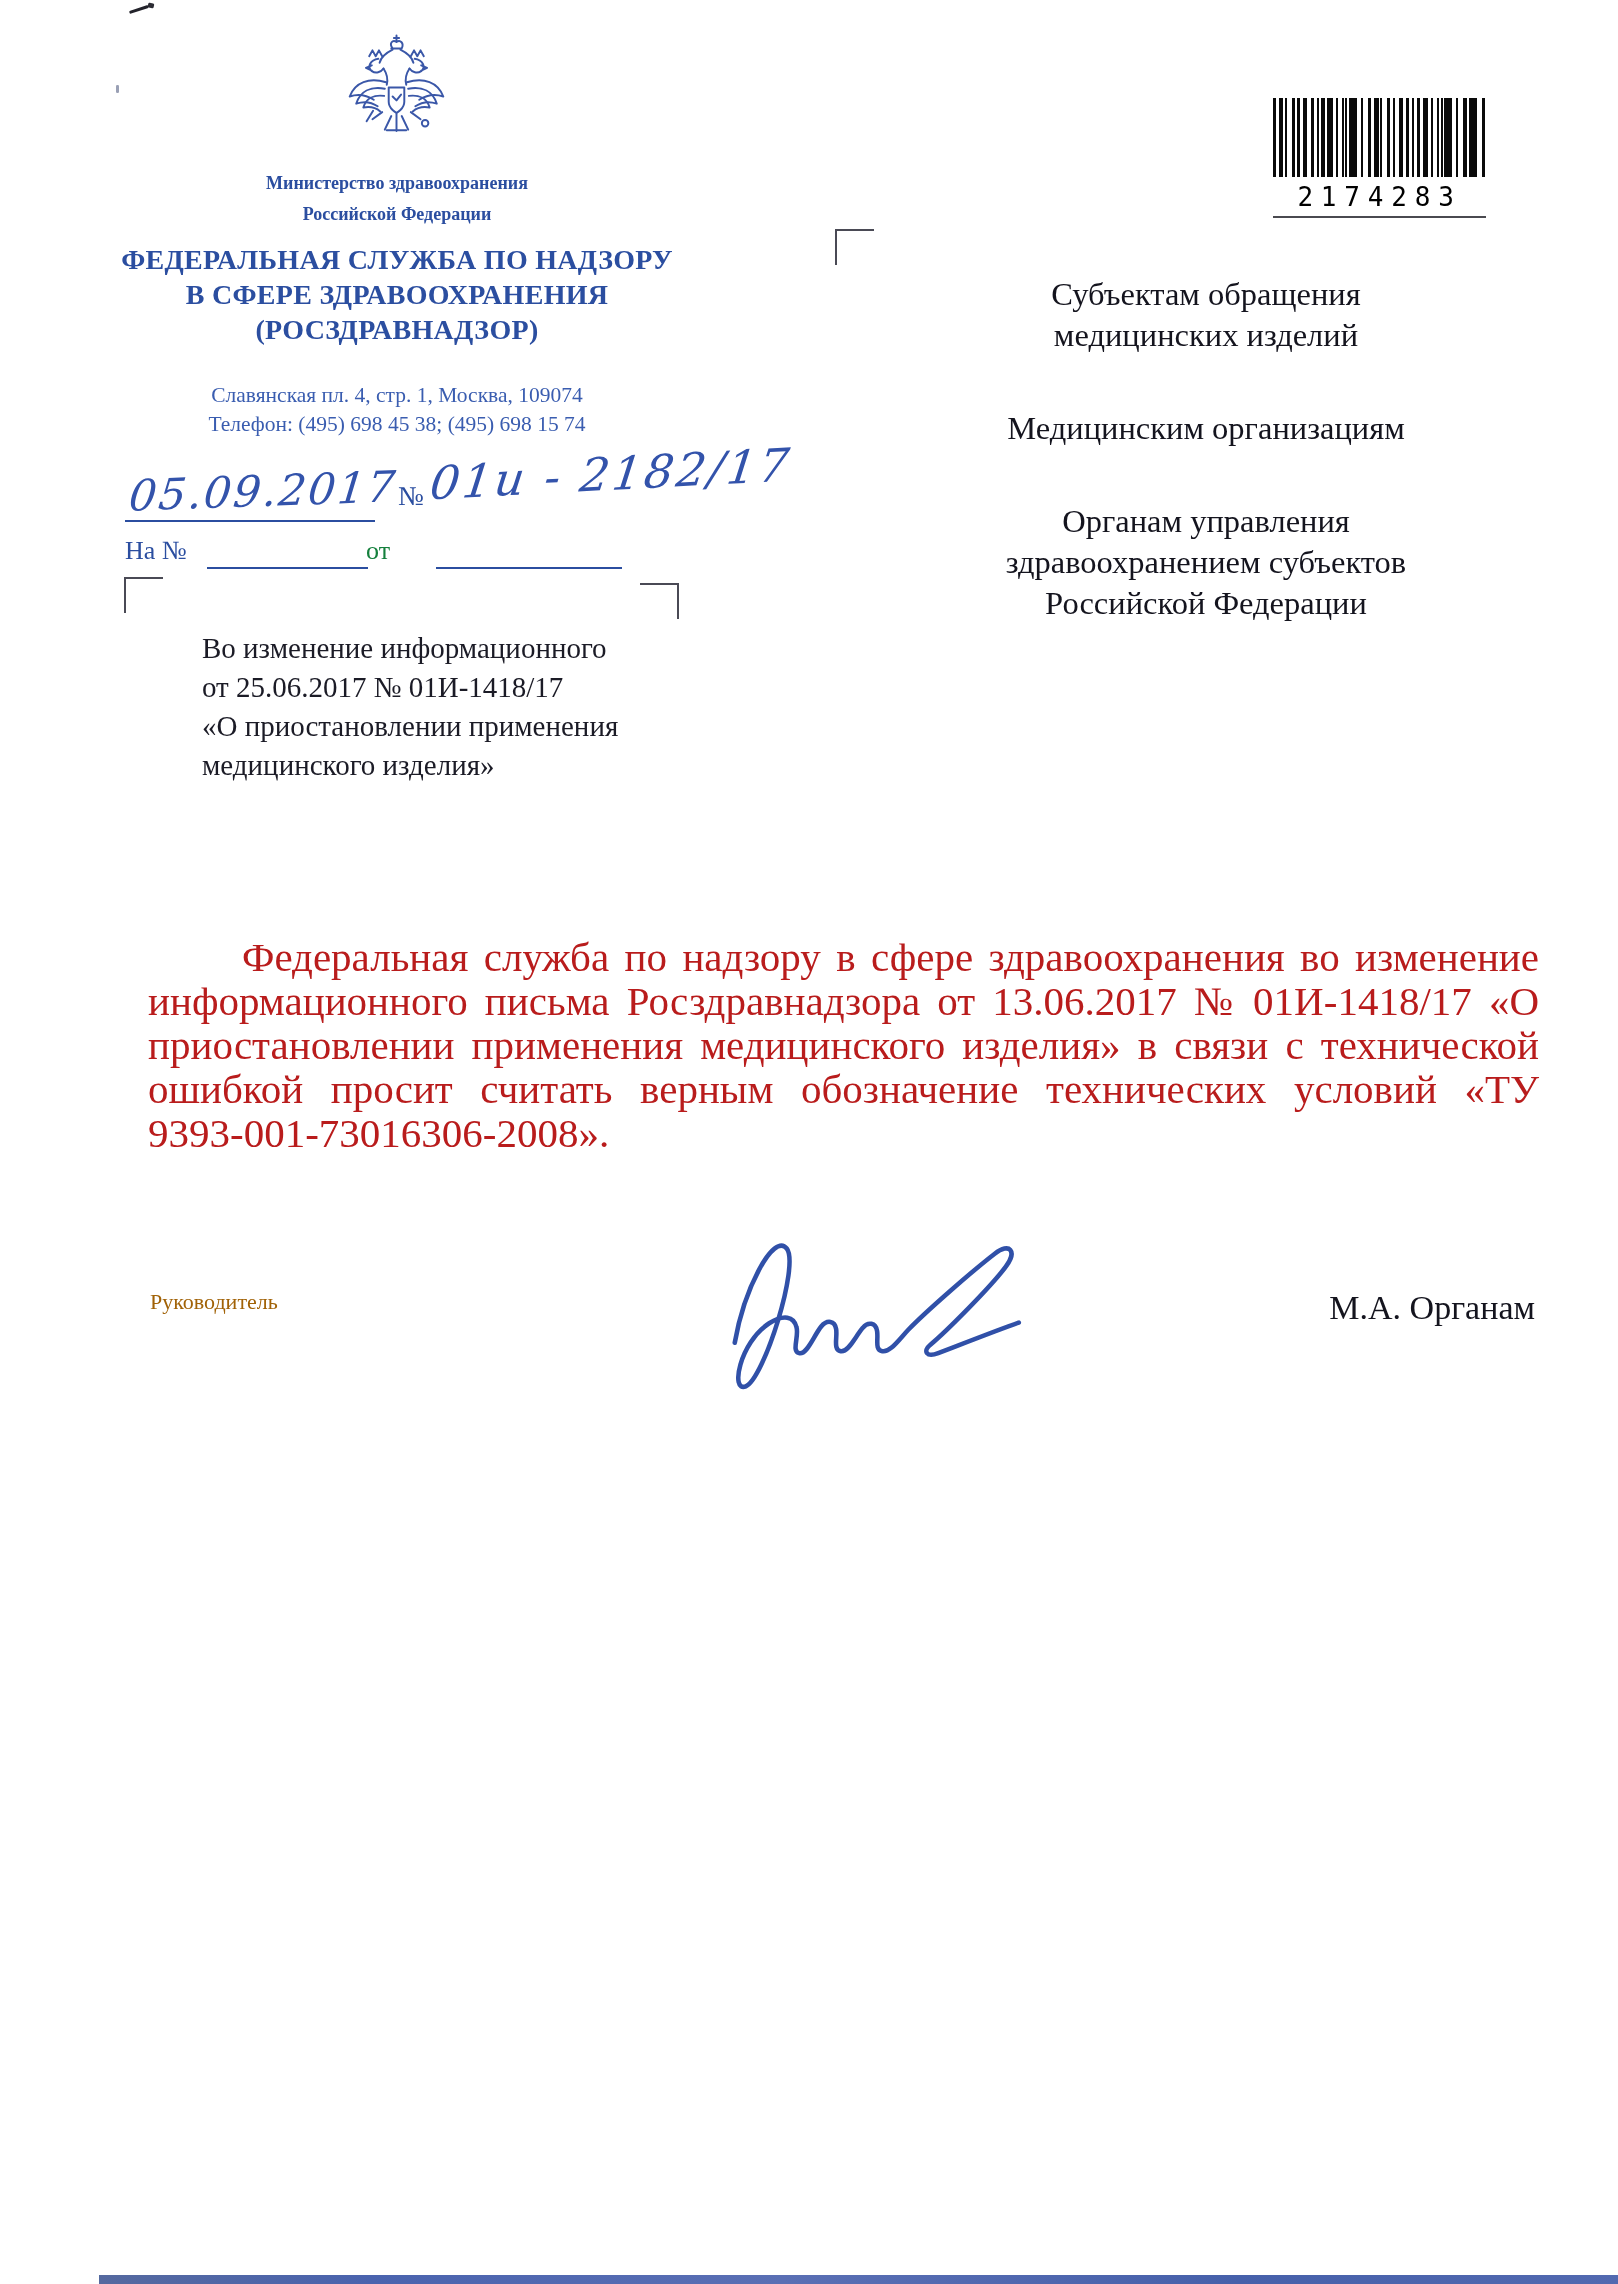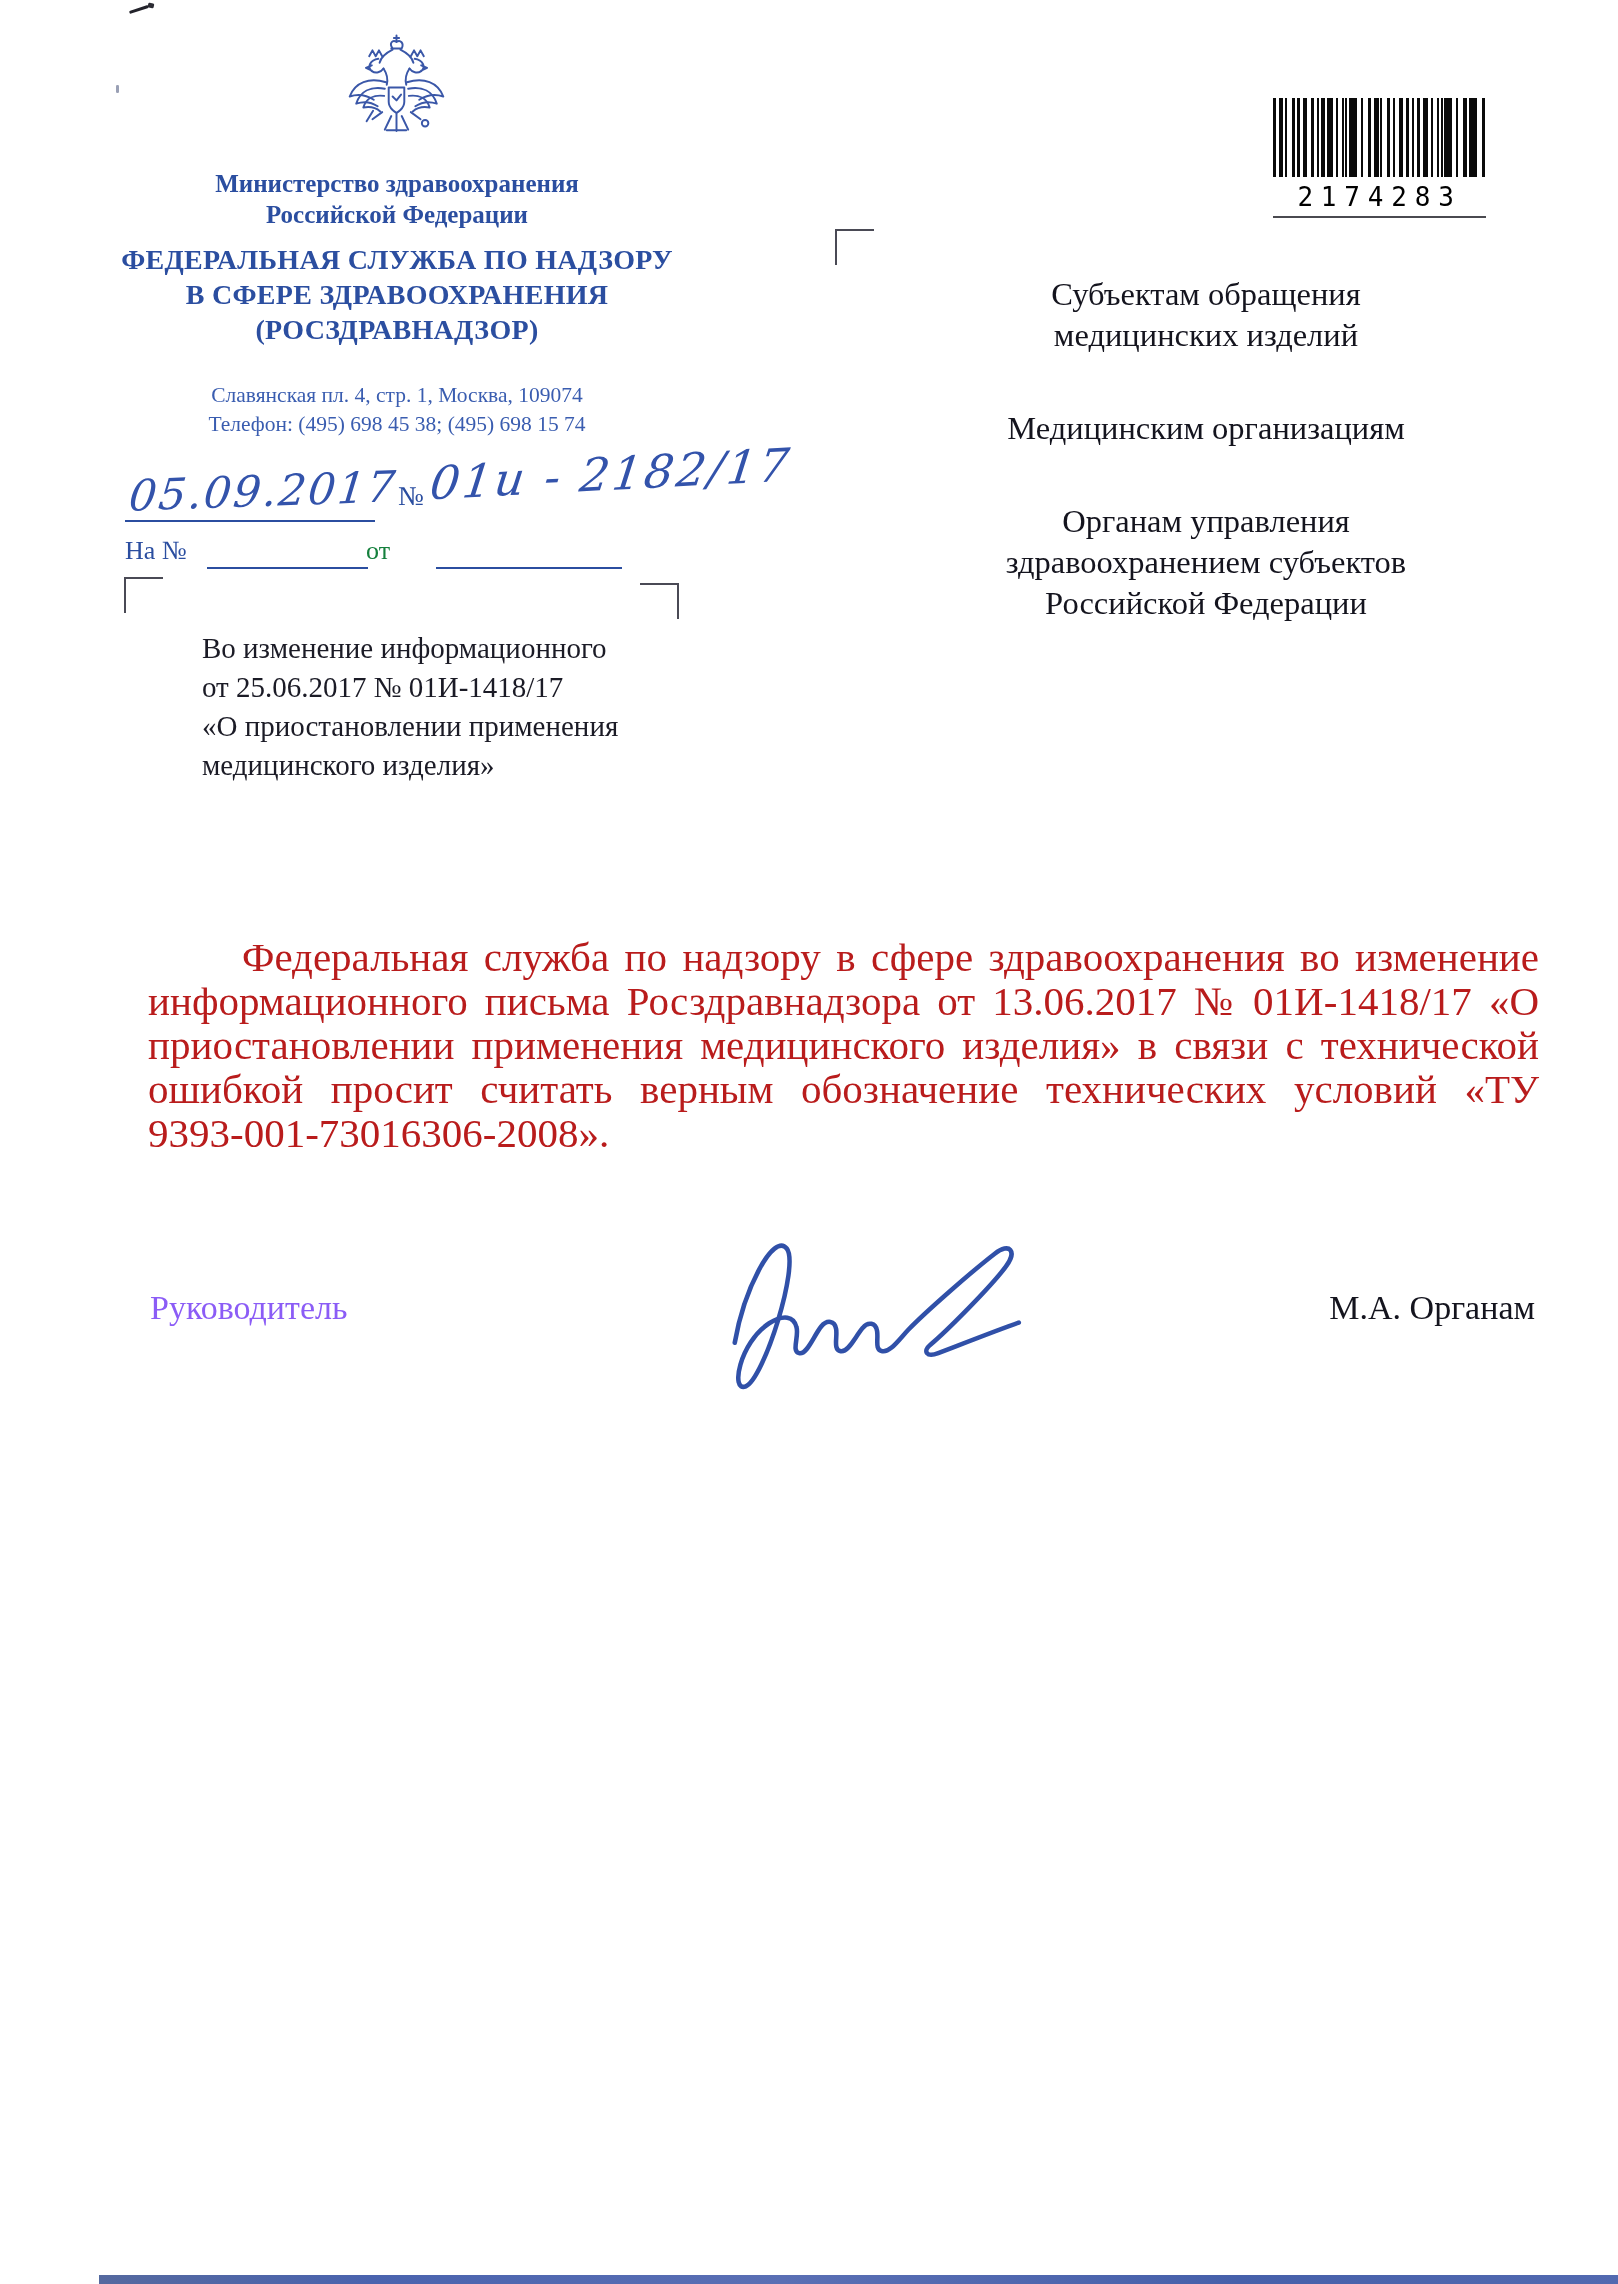--- a/index.html
+++ b/index.html
@@ -24,21 +24,21 @@
   .bottom-strip { position:absolute; left:99px; right:0; bottom:0; height:9px;
     background:linear-gradient(90deg,#55699f 0%, #4a63ae 18%, #5a6fb4 45%, #46superb 0), #4d66af;
     background:linear-gradient(90deg,#55699f 0%, #4a63ae 18%, #5a6fb4 45%, #4660aa 75%, #5269b0 100%);
   }
 
   
   .emblem { position:absolute; left:338px; top:32.5px; width:117px; height:129px; }
   .emblem svg { width:100%; height:100%; stroke:#3a57a8; fill:none; stroke-width:3; stroke-linecap:round; stroke-linejoin:round; }
 
   .lh-text { position:absolute; left:98px; top:168px; width:598px; text-align:center; color:#2b4ea0; }
-  .lh-ministry { font-size:25px; line-height:31px; font-weight:bold; }
+  .lh-ministry { font-size:18px; line-height:31px; font-weight:bold; }
   .lh-service { margin-top:11.7px; font-size:28px; line-height:35px; font-weight:bold; letter-spacing:0.3px; }
   .lh-contact { margin-top:34px; font-size:21.5px; line-height:29px; color:#3a5db0; }
 
   
   .hand { font-family:"DejaVu Serif", serif; font-style:italic; color:#3353ab; }
   .hw-date { position:absolute; left:130px; top:466px; font-size:43px; transform:skewX(-8deg) rotate(-2deg); letter-spacing:2px; white-space:nowrap; }
   .date-underline { position:absolute; left:125px; top:520px; width:250px; border-bottom:2.6px solid #2b4ea0; }
   .no-sign { position:absolute; left:398px; top:481px; font-size:27px; color:#2b4ea0; }
   .hw-number { position:absolute; left:432px; top:447px; font-size:46px; transform:skewX(-10deg) rotate(-3deg); letter-spacing:2.6px; white-space:nowrap; }
 
@@ -69,21 +69,21 @@
   
   .addressees { position:absolute; left:936px; top:274px; width:540px; text-align:center; font-size:32.5px; line-height:41px; color:#14141e; }
   .addr-group { margin-bottom:52px; }
 
   
   .body-par { position:absolute; left:148px; top:935px; width:1391px;
     font-size:41px; line-height:44px; text-align:justify; text-indent:94px;
     color:#b91c1c; word-spacing:3.9px; }
 
   
-  .sig-title { position:absolute; left:150px; top:1289px; font-size:34px; color:#8b5cf6; }
+  .sig-title { position:absolute; left:150px; top:1289px; font-size:22px; color:#a16207; }
   .sig-name  { position:absolute; right:83px; top:1289px; font-size:34px; color:#14141e; }
   .sig-svg { position:absolute; left:699px; top:1203px; width:351px; height:208px; }
   .sig-svg svg { width:100%; height:100%; }
 </style>
 </head>
 <body>
 
 <div class="page">
 
   <div class="artifact-top"></div>

